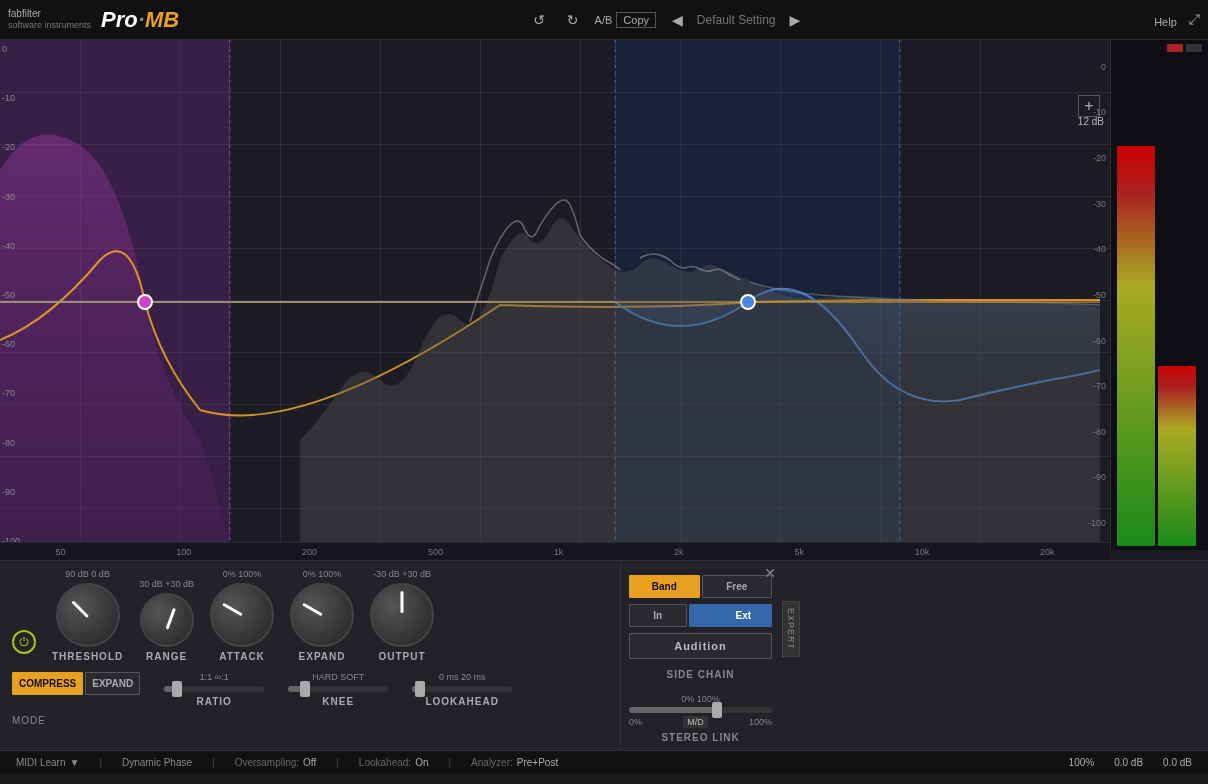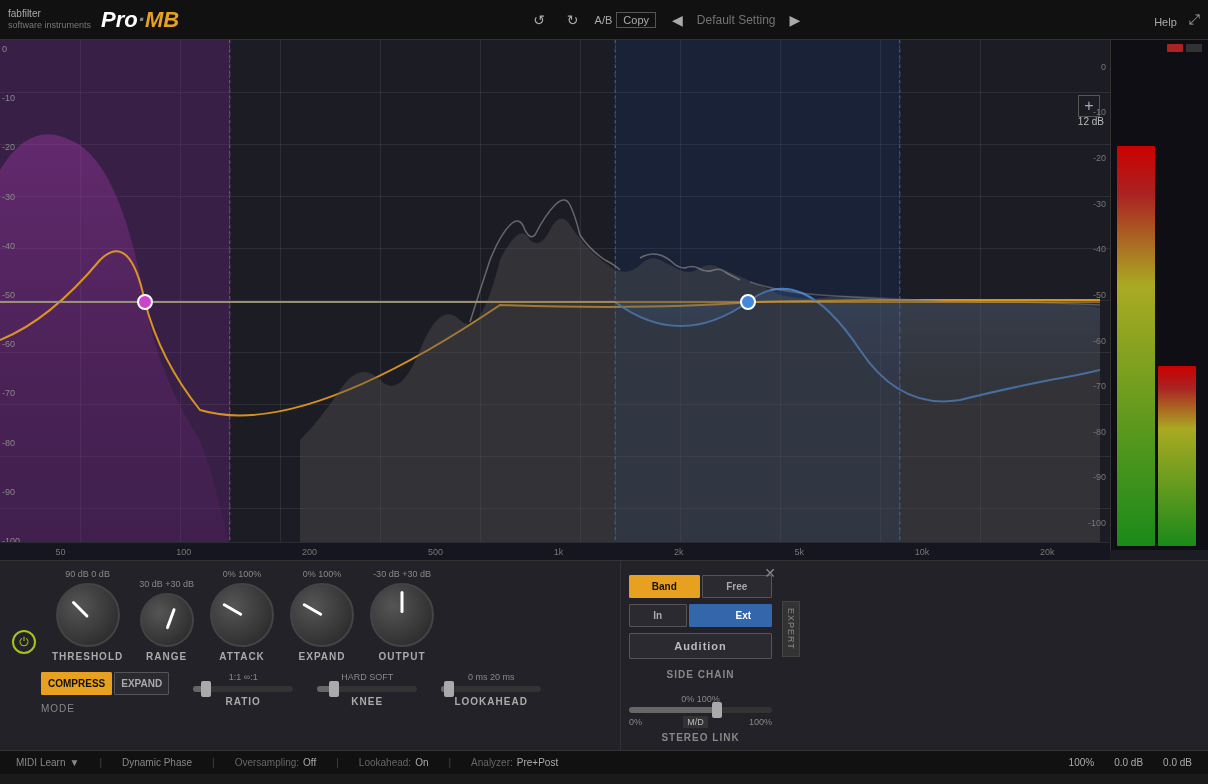--- a/index.html
+++ b/index.html
@@ -317,21 +317,21 @@
         <div class="knob">
           <div class="knob-indicator" style="transform:translateX(-50%) rotate(0deg);top:6px;"></div>
         </div>
         <div class="knob-label-name">OUTPUT</div>
       </div>
 
     </div>
 
     <div style="display:flex;gap:24px;align-items:flex-start;padding-top:4px;">
 
-      <div style="display:flex;flex-direction:column;gap:8px;margin-left:29px;">
+      <div style="display:flex;flex-direction:column;gap:20px;">
         <div class="sc-btn-row">
           <button class="sc-btn active">COMPRESS</button>
           <button class="sc-btn">EXPAND</button>
         </div>
         <div style="font-size:10px;color:#888;letter-spacing:1px;">MODE</div>
       </div>
 
       <div class="slider-group">
         <div class="slider-label-range">1:1    ∞:1</div>
         <div class="slider-track">

